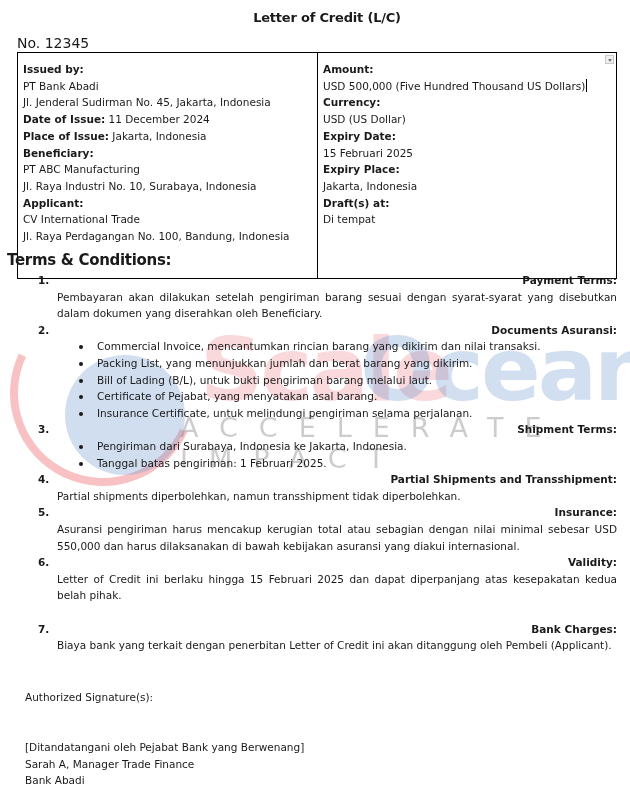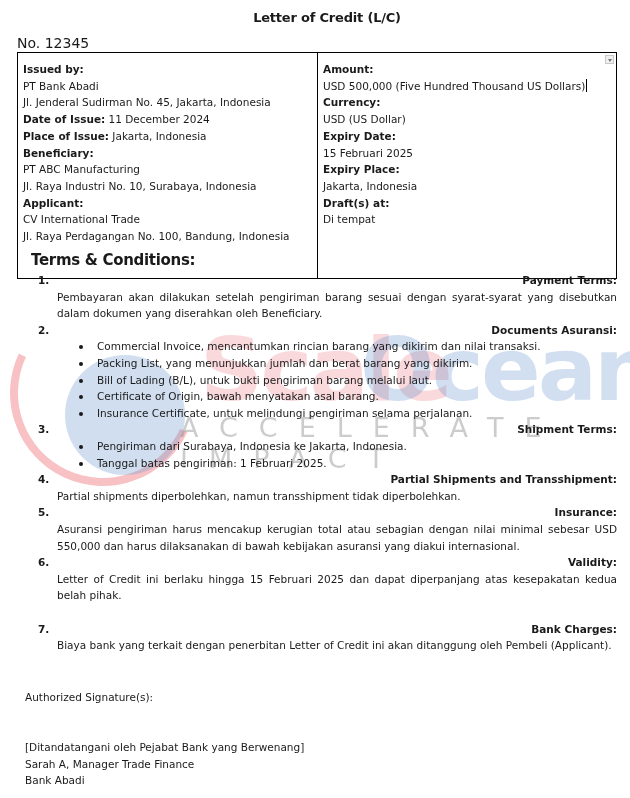--- a/index.html
+++ b/index.html
@@ -24,21 +24,21 @@
     .caret { display: inline-block; width: 1px; height: 13px; background: #000; vertical-align: -2px; margin-left: 1px; }
     .dropdown-mini {
       position: absolute; top: 2px; right: 2px; width: 9px; height: 9px;
       border: 1px solid #c8c8c8; background: #f0f0f0; box-sizing: border-box;
     }
     .dropdown-mini::after {
       content: ""; position: absolute; left: 1.5px; top: 2.5px;
       border-left: 2.5px solid transparent; border-right: 2.5px solid transparent; border-top: 3px solid #777;
     }
     .terms-heading {
-      position: absolute; top: 251px; left: 31px; font-weight: bold; font-size: 15px; letter-spacing: -0.3px;
+      position: absolute; top: 251px; left: 7px; font-weight: bold; font-size: 15px; letter-spacing: -0.3px;
     }
     .terms {
       position: absolute; top: 272px; left: 38px; width: 579px; line-height: 16.6px;
     }
     .term { position: relative; padding-left: 19px; }
     .term-num { position: absolute; left: 0; top: 0; font-weight: bold; }
     .term-title { font-weight: bold; text-align: right; }
     .term-body { text-align: justify; }
     .bullets { list-style: none; margin: 0; padding: 0 0 0 22px; }
     .bullets li { position: relative; padding-left: 18px; }
@@ -111,21 +111,21 @@
       <div class="term-title">Payment Terms:</div>
       <div class="term-body">Pembayaran akan dilakukan setelah pengiriman barang sesuai dengan syarat-syarat yang disebutkan dalam dokumen yang diserahkan oleh Beneficiary.</div>
     </div>
     <div class="term">
       <span class="term-num">2.</span>
       <div class="term-title">Documents Asuransi:</div>
       <ul class="bullets">
         <li>Commercial Invoice, mencantumkan rincian barang yang dikirim dan nilai transaksi.</li>
         <li>Packing List, yang menunjukkan jumlah dan berat barang yang dikirim.</li>
         <li>Bill of Lading (B/L), untuk bukti pengiriman barang melalui laut.</li>
-        <li>Certificate of Origin, bawah menyatakan asal barang.</li>
+        <li>Certificate of Pejabat, yang menyatakan asal barang.</li>
         <li>Insurance Certificate, untuk melindungi pengiriman selama perjalanan.</li>
       </ul>
     </div>
     <div class="term">
       <span class="term-num">3.</span>
       <div class="term-title">Shipment Terms:</div>
       <ul class="bullets">
         <li>Pengiriman dari Surabaya, Indonesia ke Jakarta, Indonesia.</li>
         <li>Tanggal batas pengiriman: 1 Februari 2025.</li>
       </ul>

